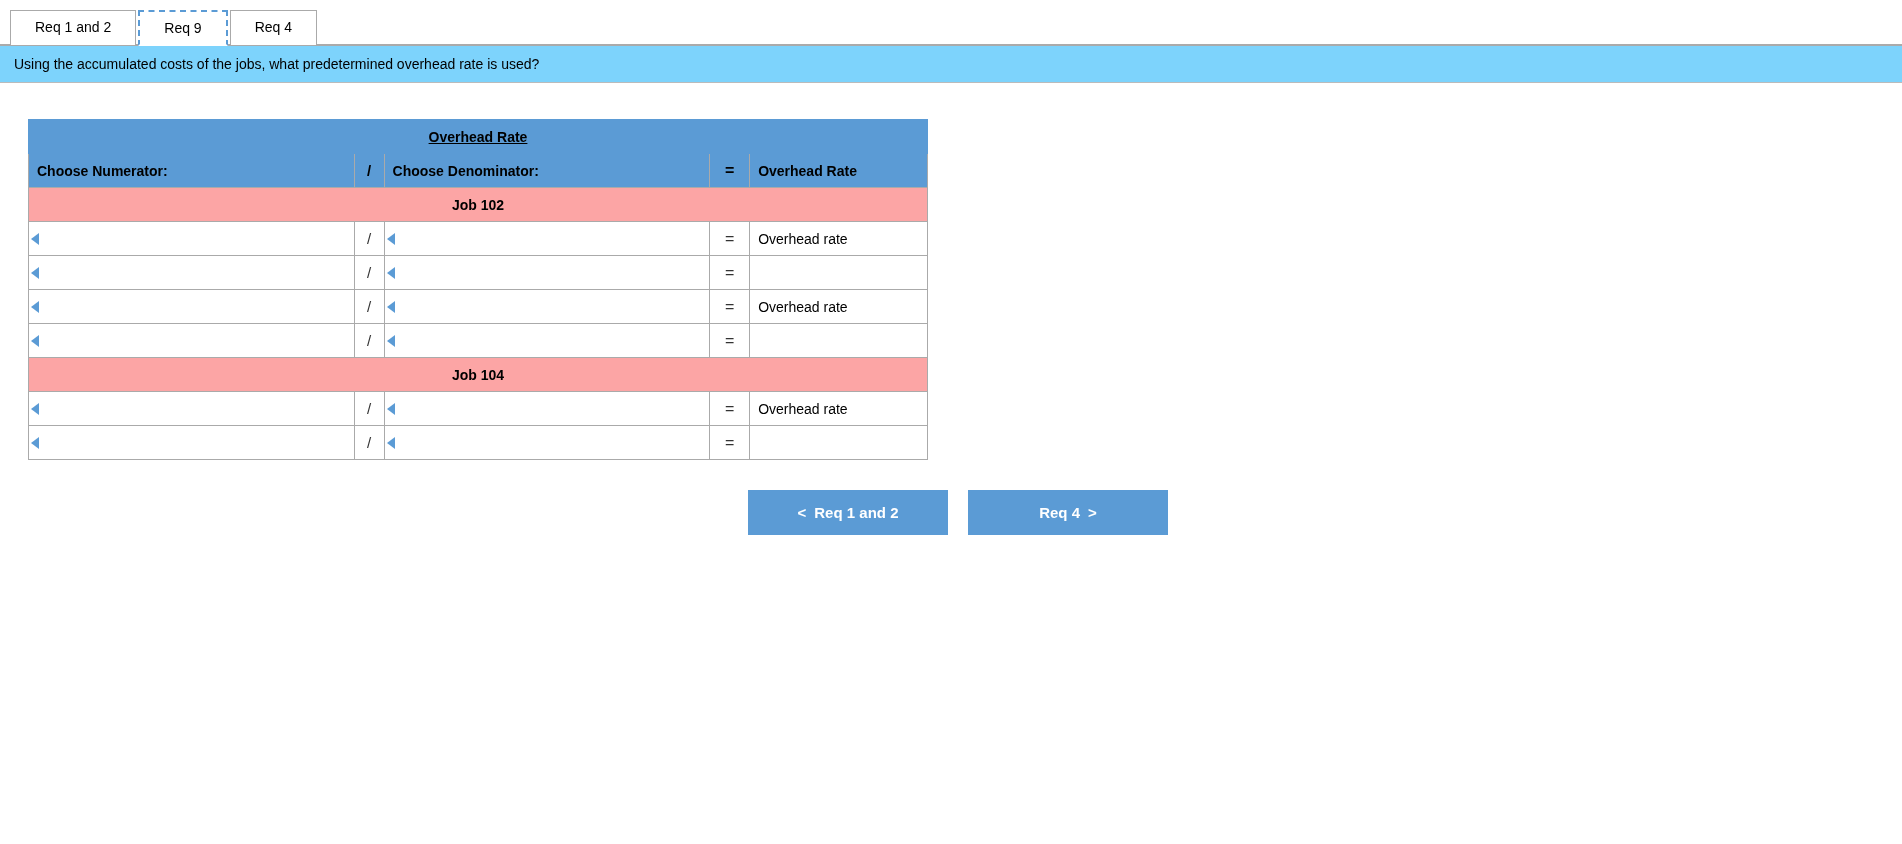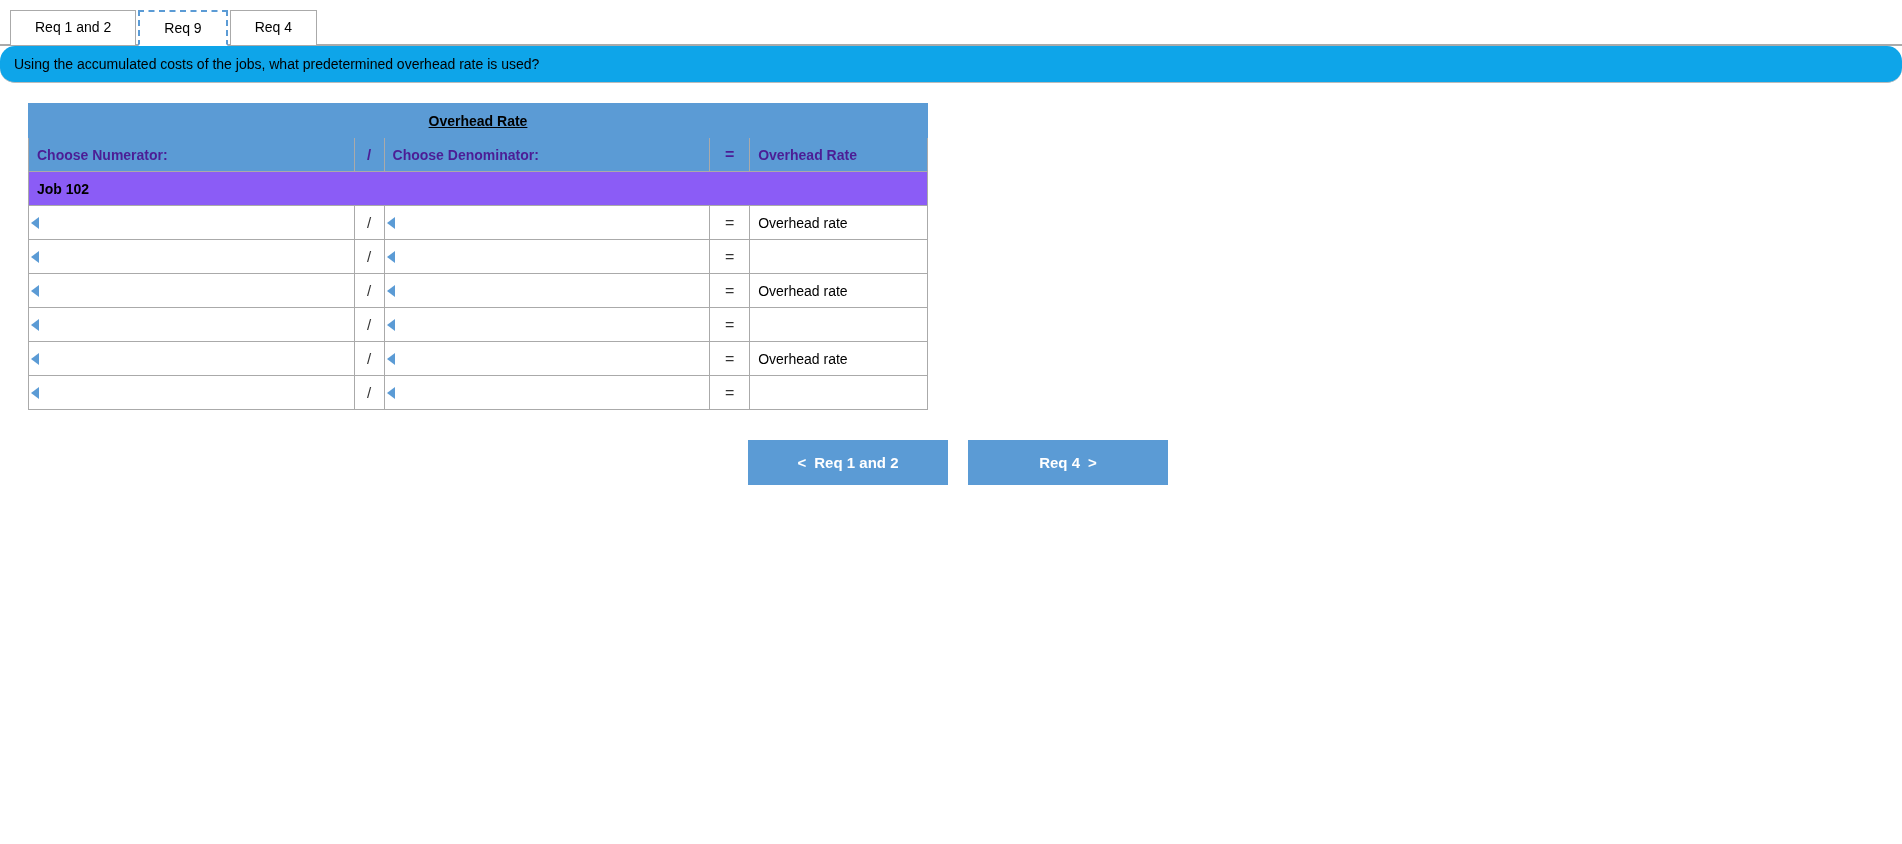--- a/index.html
+++ b/index.html
@@ -28,30 +28,29 @@
       border-bottom: 2px solid #fff;
       background: #fff;
       font-weight: normal;
     }
     .tab:not(.active) {
       background: #fff;
     }
 
     
     .question-bar {
-      background: #0ea5e9;
+      background: #7dd3fc;
       padding: 10px 14px;
       font-size: 14px;
       border-bottom: 1px solid #bbb;
-      border-radius: 15px;
     }
 
     
     .main-content {
-      padding: 20px 14px;
+      padding: 36px 14px;
     }
 
     
     .table-wrapper {
       width: 900px;
       margin: 0 auto 0 14px;
     }
 
     
     .overhead-table {
@@ -67,32 +66,33 @@
       padding: 8px;
       color: #000;
       border: 1px solid #5b9bd5;
     }
 
     .overhead-table .col-header {
       background: #5b9bd5;
       font-weight: bold;
       padding: 6px 8px;
       border: 1px solid #aaa;
-      color: #4c1d95;
+      color: #000000;
     }
 
     .overhead-table td {
       border: 1px solid #aaa;
       padding: 4px 8px;
       height: 34px;
     }
 
     .overhead-table .job-label-row td {
+      text-align: center;
       font-weight: bold;
-      background: #8b5cf6;
+      background: #fca5a5;
     }
 
     .overhead-table .input-row td {
       background: #fff;
     }
 
     
     .dropdown-cell {
       position: relative;
     }
@@ -247,20 +247,23 @@
           </td>
           <td class="slash-cell">/</td>
           <td class="dropdown-cell">
             <span class="dropdown-indicator"></span>
             <input type="text" style="">
           </td>
           <td class="equals-cell">=</td>
           <td class="result-cell"></td>
         </tr>
 
+        <tr class="job-label-row">
+          <td colspan="5">Job 104</td>
+        </tr>
 
         <tr class="input-row">
           <td class="dropdown-cell">
             <span class="dropdown-indicator"></span>
             <input type="text" style="">
           </td>
           <td class="slash-cell">/</td>
           <td class="dropdown-cell">
             <span class="dropdown-indicator"></span>
             <input type="text" style="">

